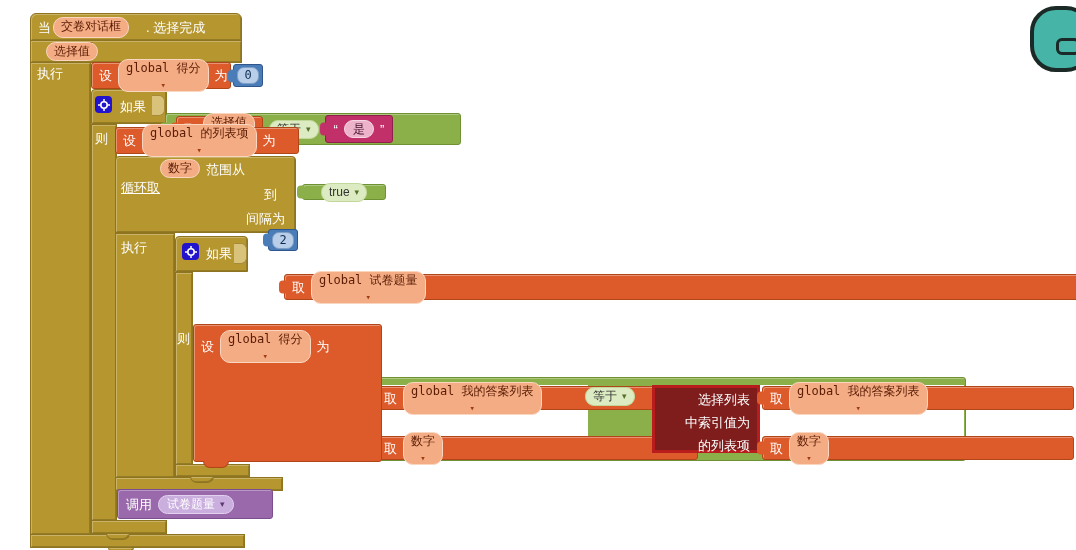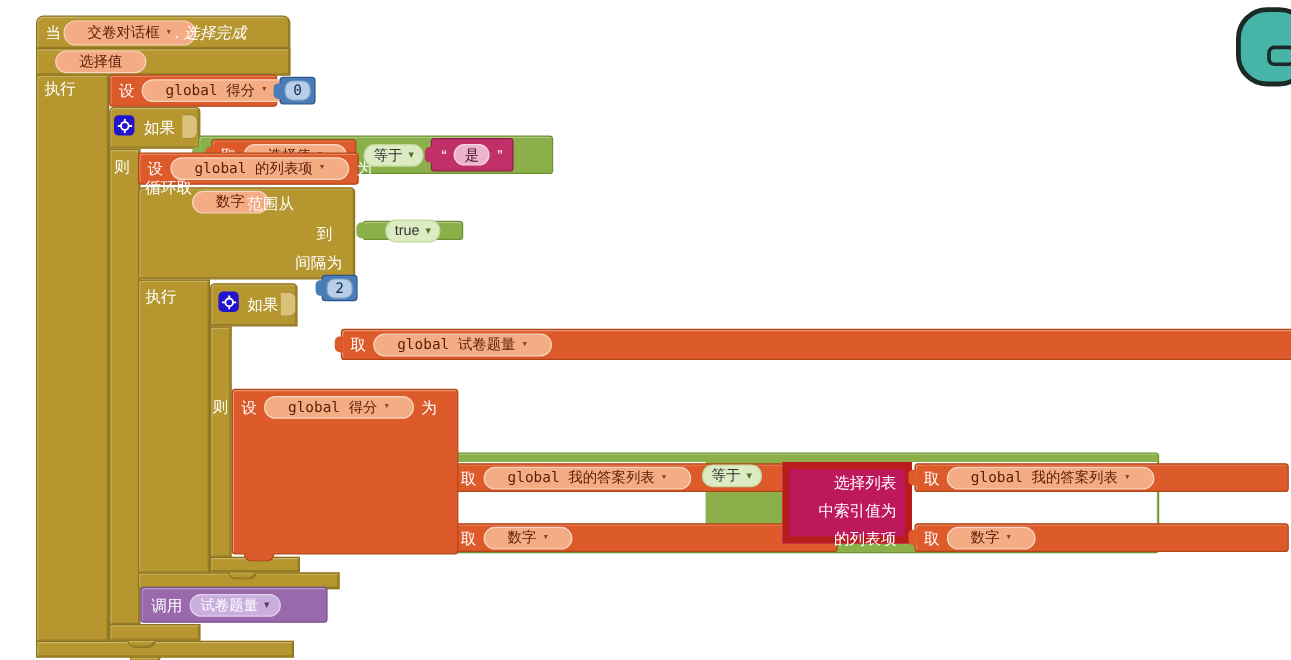--- a/index.html
+++ b/index.html
@@ -4,40 +4,40 @@
 <style>
   html,body{margin:0;padding:0;background:#fff;}
   .canvas{position:relative;width:1076px;height:550px;background:#ffffff;overflow:hidden;
           font-family:"Liberation Sans",sans-serif;}
   .abs{position:absolute;box-sizing:border-box;}
   .gold{background:#b5962f;border:1px solid #8f7420;
         box-shadow:inset 1px 1px 0 rgba(255,255,255,.28), inset -1px -1px 0 rgba(0,0,0,.18);}
   .lbl{color:#fff;font-size:13px;line-height:1;white-space:nowrap;}
   .row{display:flex;align-items:center;gap:6px;}
   .chip{display:inline-flex;align-items:center;gap:5px;background:#f4ac85;border:1px solid #f9d6c0;
-        border-radius:10px;padding:1px 19px;font-family:"DejaVu Sans Mono",monospace;font-size:12px;
-        color:#5a1c03;white-space:nowrap;line-height:15px;}
+        border-radius:10px;padding:1px 7px;font-family:"DejaVu Sans Mono",monospace;font-size:12px;
+        color:#5a1c03;white-space:nowrap;line-height:15px;flex-direction:column;}
   .arr{font-size:9px;color:#a03c12;line-height:1;}
   .oblock{background:#dd5a2b;border:1px solid #b04618;border-radius:3px;
           box-shadow:inset 1px 1px 0 rgba(255,255,255,.35);
           display:flex;align-items:center;gap:6px;padding:0 7px;}
   .numblk{background:#4a7cb8;border:1px solid #2f558c;border-radius:3px;
           display:flex;align-items:center;justify-content:center;}
   .numfield{background:#b9cfe9;border:1px solid #7f9fc6;border-radius:7px;padding:0 6px;
             font-family:"DejaVu Sans Mono",monospace;font-size:12px;color:#0f2d52;line-height:15px;}
   .greenblk{background:#8bb04a;border:1px solid #6e9134;border-radius:3px;
             box-shadow:inset 1px 1px 0 rgba(255,255,255,.3);}
   .greenchip{background:#dcebc2;border:1px solid #c2d89b;border-radius:9px;padding:1px 7px;
              font-size:12px;color:#333;display:inline-flex;gap:5px;align-items:center;line-height:15px;}
   .greenchip .garr{font-size:9px;color:#55702c;line-height:1;}
   .magblk{background:#c23069;border:1px solid #8f1f4b;border-radius:3px;
           display:flex;align-items:center;gap:6px;padding:0 8px;}
   .pinkchip{background:#edb3cb;border:1px solid #f6d8e4;border-radius:9px;padding:0 8px;
             font-size:12px;color:#42102a;line-height:16px;}
-  .lblue-col{background:#be185d;border:6px solid #b91c1c;}
+  .lblue-col{background:#7f1d1d;border:3px solid #b91c1c;}
   .whitepanel{background:#ffffff;}
   .purpleblk{background:#9a69ac;border:1px solid #7b4f8d;border-radius:3px;
              box-shadow:inset 1px 1px 0 rgba(255,255,255,.3);
              display:flex;align-items:center;gap:6px;padding:0 8px;}
   .purplechip{background:#c9aede;border:1px solid #e3d2ef;border-radius:10px;padding:1px 8px;
               font-size:12px;color:#fff;display:inline-flex;gap:5px;align-items:center;line-height:15px;}
   .purplechip .parr{font-size:9px;color:#5d3a70;line-height:1;}
   .gear{background:#2213cd;border-radius:4px;display:flex;align-items:center;justify-content:center;}
   .bump{border-radius:0 0 7px 7px;}
   .socket{background:#d9c37a;border:1px solid #a68a3a;border-left:none;border-radius:0 6px 6px 0;}
@@ -74,21 +74,21 @@
   <div class="abs socket" style="left:234px;top:243px;width:13px;height:21px;"></div>
   <div class="abs gold" style="left:175px;top:272px;width:18px;height:193px;"></div>
   <div class="abs gold" style="left:175px;top:464px;width:75px;height:13px;"></div>
   <div class="abs gold bump" style="left:190px;top:476px;width:24px;height:7px;"></div>
 
   <span class="abs lbl" style="left:38px;top:21px;">当</span>
   <div class="abs chip" style="left:53px;top:17px;height:21px;">
     <span>交卷对话框</span>
     <span class="arr">▾</span>
   </div>
-  <span class="abs lbl" style="left:146px;top:21px;font-style:italic;">. 选择完成</span>
+  <span class="abs lbl" style="left:146px;top:21px;">. 选择完成</span>
   <div class="abs chip" style="left:46px;top:42px;height:19px;">
     <span>选择值</span>
   </div>
   <span class="abs lbl" style="left:37px;top:67px;">执行</span>
 
   <div class="abs oblock" style="left:91px;top:62px;width:140px;height:27px;">
     <span class="lbl">设</span>
     <span class="chip">
       <span>global 得分</span>
       <span class="arr">▾</span>
@@ -140,21 +140,21 @@
     </span>
     <span class="lbl">为</span>
   </div>
   <div class="abs greenblk plug row" style="left:302px;top:129px;width:84px;height:16px;justify-content:center;">
     <span class="greenchip">
       <span>true</span>
       <span class="garr">▾</span>
     </span>
   </div>
 
-  <span class="abs lbl" style="left:121px;top:150px;">循环取</span>
+  <span class="abs lbl" style="left:121px;top:181px;text-decoration:underline;">循环取</span>
   <div class="abs chip" style="left:160px;top:159px;height:19px;">
     <span>数字</span>
   </div>
   <span class="abs lbl" style="left:206px;top:163px;">范围从</span>
   <div class="abs numblk plug" style="left:268px;top:158px;width:30px;height:22px;">
     <span class="numfield">2</span>
   </div>
   <span class="abs lbl" style="left:264px;top:188px;">到</span>
   <div class="abs oblock plug" style="left:284px;top:181px;height:26px;">
     <span class="lbl">取</span>

